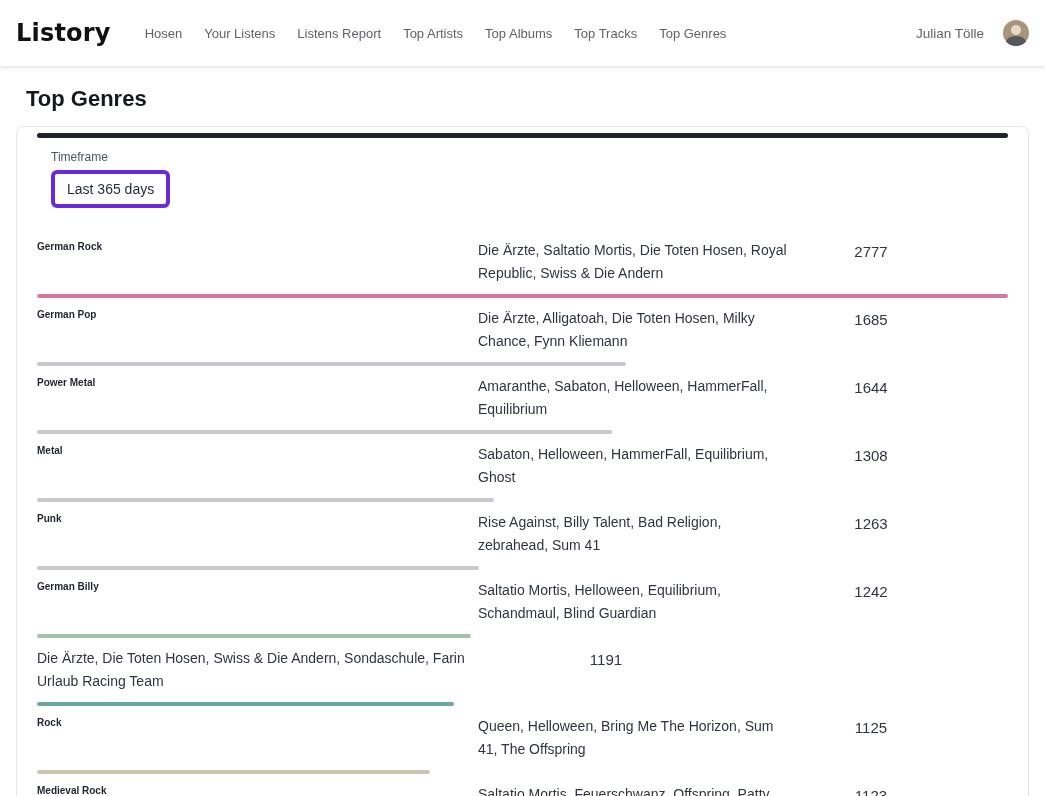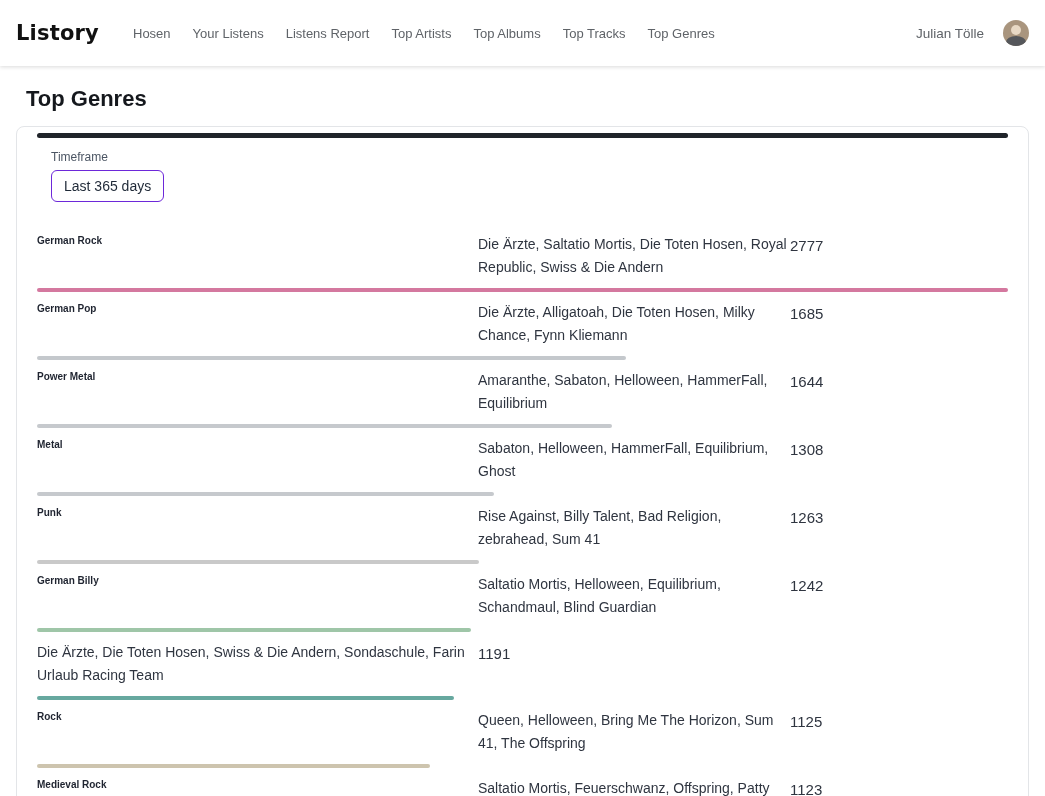--- a/index.html
+++ b/index.html
@@ -7,21 +7,21 @@
   body { font-family: "Liberation Sans", "DejaVu Sans", sans-serif; color: #212529; }
 
   
   .header {
     height: 66px; display: flex; align-items: center;
     padding: 0 16px; background: #fff;
     box-shadow: 0 1px 4px rgba(0,0,0,0.15);
     position: relative; z-index: 5;
   }
   .brand {
-    font-size: 21px; font-weight: 800; letter-spacing: 0.2px;
+    font-size: 24px; font-weight: 800; letter-spacing: 0.2px;
     color: #111; margin-right: 34px; cursor: pointer;
     font-family: "DejaVu Sans", sans-serif;
   }
   .nav { display: flex; align-items: center; gap: 22px; flex: 1; }
   .nav a {
     font-size: 13px; color: #5f6368; text-decoration: none; cursor: pointer;
   }
   .user { display: flex; align-items: center; gap: 19px; }
   .user-name { font-size: 13.5px; color: #5f6368; }
   .avatar {
@@ -52,38 +52,38 @@
   .h-scrollbar {
     height: 5px; background: #20242a; border-radius: 3px;
     margin: 2px 0 12px 0; cursor: pointer;
   }
 
   .timeframe-label { font-size: 12px; color: #4b5563; margin: 2px 0 6px 14px; }
   .timeframe-select {
     margin-left: 14px;
     font-size: 14px; color: #1f2937;
     font-family: "Liberation Sans", "DejaVu Sans", sans-serif;
-    border: 1px solid #6d28d9; border-radius: 6px;
+    border: 4px solid #6d28d9; border-radius: 6px;
     background: #fff; padding: 7px 12px; cursor: pointer;
     appearance: none; -webkit-appearance: none;
   }
 
   
   .table { margin-top: 22px; }
   .row { }
   .row-main {
     display: grid;
     grid-template-columns: 441px 312px 1fr;
     align-items: start;
     padding-top: 9px;
   }
   .genre-name { font-size: 10px; font-weight: 700; color: #1f2430; padding-top: 2px; }
   .genre-artists { font-size: 14px; color: #2f3540; line-height: 23px; }
   .genre-count {
-    font-size: 15px; color: #2f3540; text-align: left;
+    font-size: 15px; color: #2f3540; text-align: center;
     padding-right: 56px; padding-top: 4px;
   }
   .bar-track { margin-top: 9px; height: 4px; }
   .bar {
     height: 4px; border-radius: 2px; min-width: 4px;
   }
 </style>
 </head>
 <body>
 

